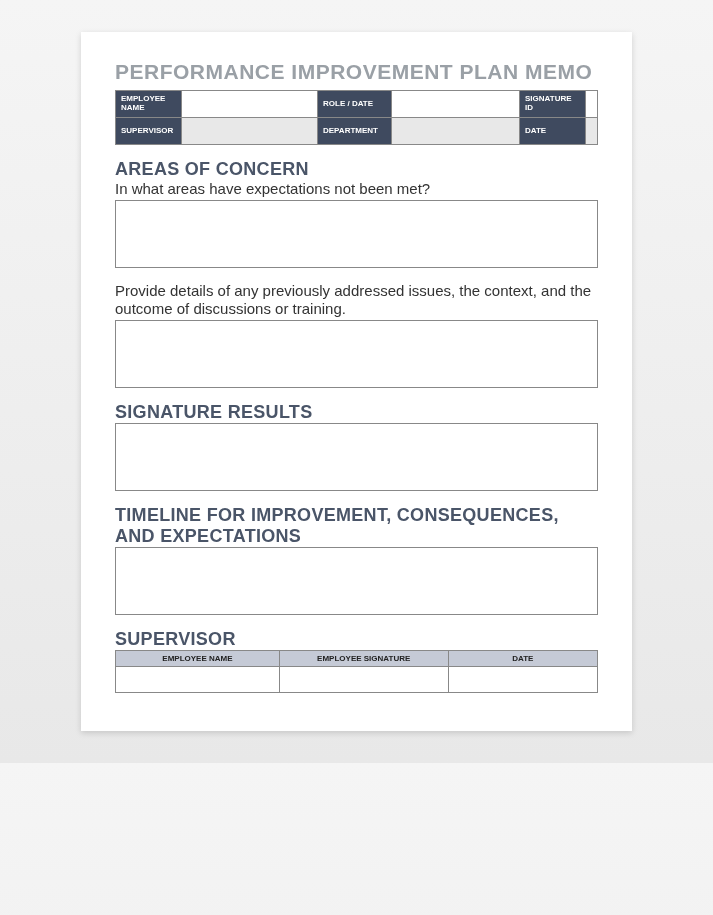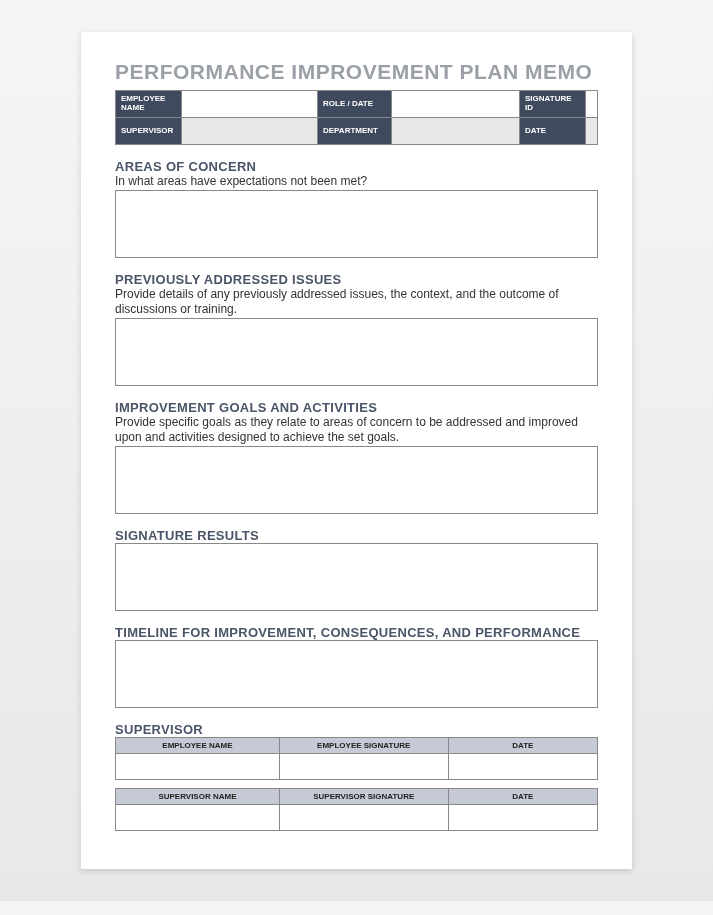--- a/index.html
+++ b/index.html
@@ -43,27 +43,27 @@
   }
   .header-value {
     background: #ffffff;
   }
   .header-row2 .header-label { background: #3f4a5f; }
   .header-row2 .header-value { background: #e8e8e8; }
   .section {
     margin-bottom: 14px;
   }
   .section-title {
-    font-size: 13px;
+    font-size: 18px;
     font-weight: bold;
     color: #4a5568;
     letter-spacing: 0.3px;
   }
   .section-desc {
-    font-size: 12px;
+    font-size: 15px;
     color: #333;
     margin-bottom: 2px;
     line-height: 1.2;
   }
   .section-box {
     border: 1px solid #888;
     width: 100%;
     height: 68px;
     background: #ffffff;
   }
@@ -118,38 +118,32 @@
   </tbody>
     </table>
 
   <div class="section">
     <div class="section-title">AREAS OF CONCERN</div>
     <div class="section-desc">In what areas have expectations not been met?</div>
     <div class="section-box"></div>
   </div>
 
   <div class="section">
-    <div class="section-title">PREVIOUSLY ADDRESSED ISSUES</div>
     <div class="section-desc">Provide details of any previously addressed issues, the context, and the outcome of discussions or training.</div>
     <div class="section-box"></div>
   </div>
 
-  <div class="section">
-    <div class="section-title">IMPROVEMENT GOALS AND ACTIVITIES</div>
-    <div class="section-desc">Provide specific goals as they relate to areas of concern to be addressed and improved upon and activities designed to achieve the set goals.</div>
-    <div class="section-box"></div>
-  </div>
 
   <div class="section">
     <div class="section-title">SIGNATURE RESULTS</div>
     <div class="section-box"></div>
   </div>
 
   <div class="section">
-    <div class="section-title">TIMELINE FOR IMPROVEMENT, CONSEQUENCES, AND PERFORMANCE</div>
+    <div class="section-title">TIMELINE FOR IMPROVEMENT, CONSEQUENCES, AND EXPECTATIONS</div>
     <div class="section-box"></div>
   </div>
 
   <div class="section" style="margin-bottom:6px">
     <div class="section-title">SUPERVISOR</div>
 
     <table class="sig-table">
       <tbody>
           <tr>
         <th>EMPLOYEE NAME</th>
@@ -157,29 +151,15 @@
         <th>DATE</th>
       </tr>
       <tr>
         <td></td>
         <td></td>
         <td></td>
       </tr>
     </tbody>
       </table>
 
-    <table class="sig-table">
-      <tbody>
-          <tr>
-        <th>SUPERVISOR NAME</th>
-        <th>SUPERVISOR SIGNATURE</th>
-        <th>DATE</th>
-      </tr>
-      <tr>
-        <td></td>
-        <td></td>
-        <td></td>
-      </tr>
-    </tbody>
-      </table>
   </div>
 
 </div>
 
 </body></html>

